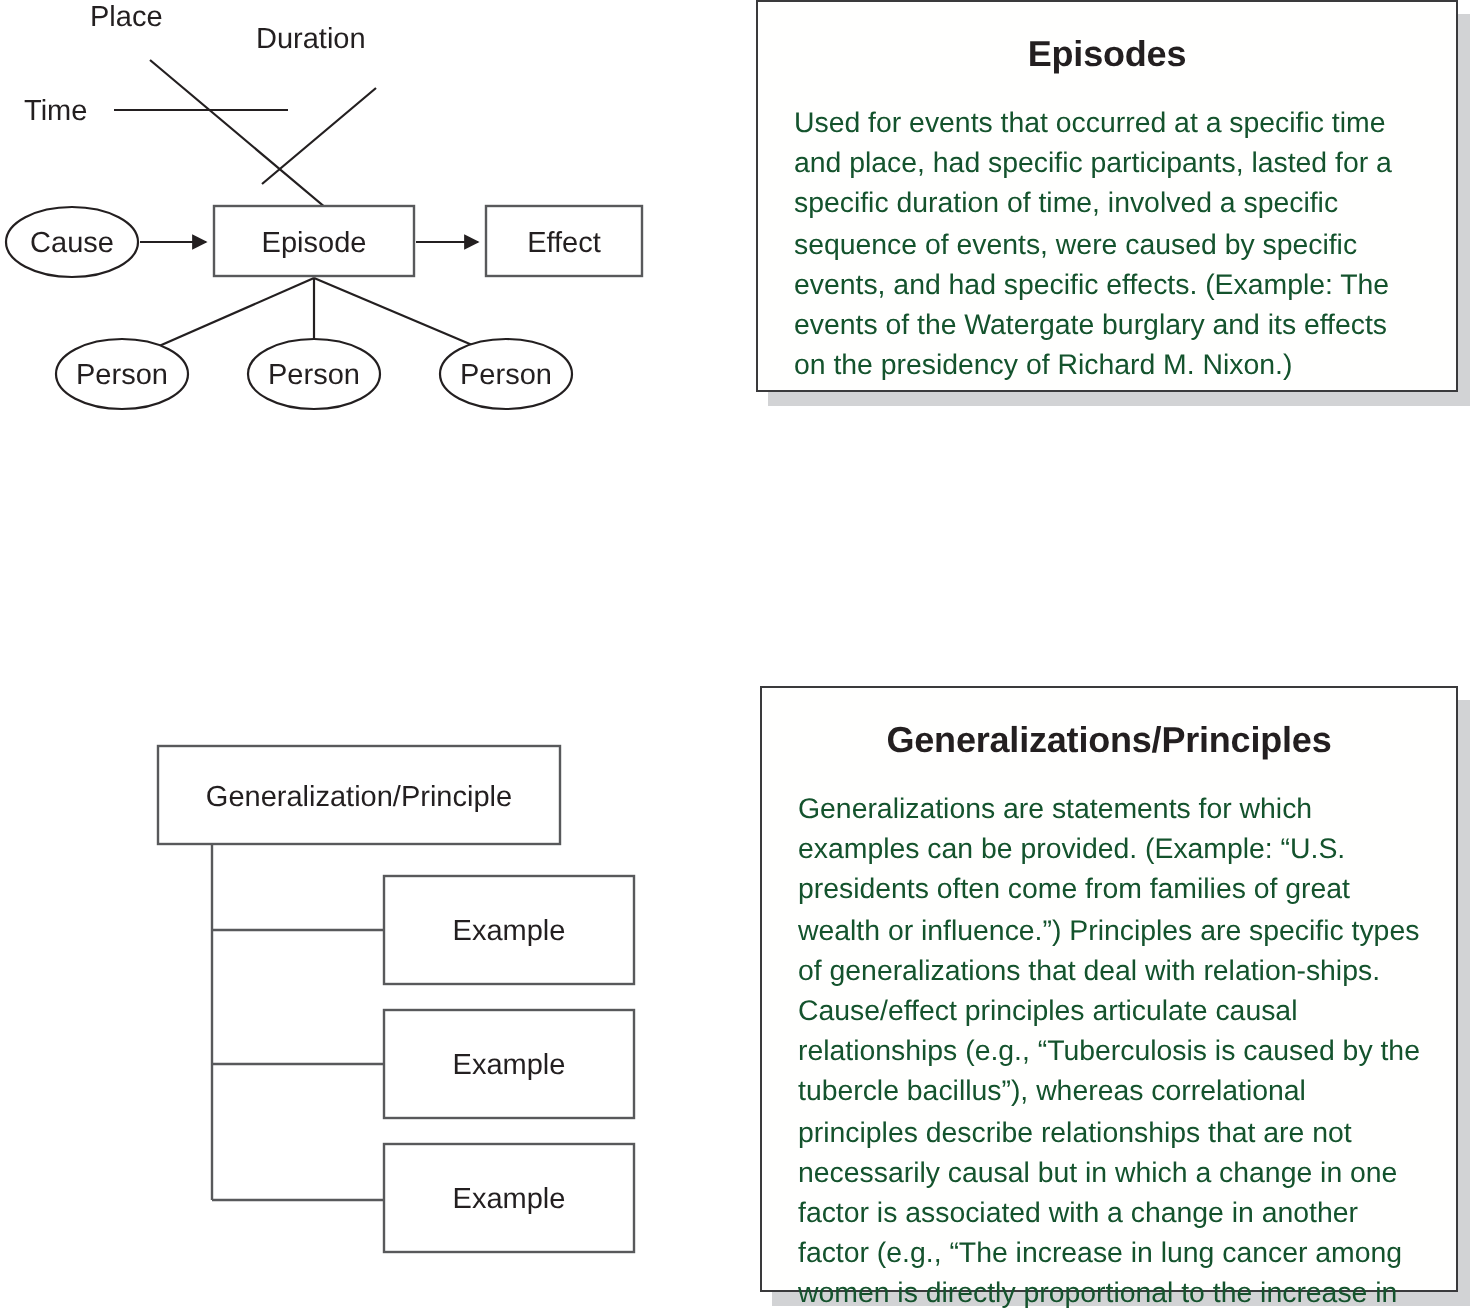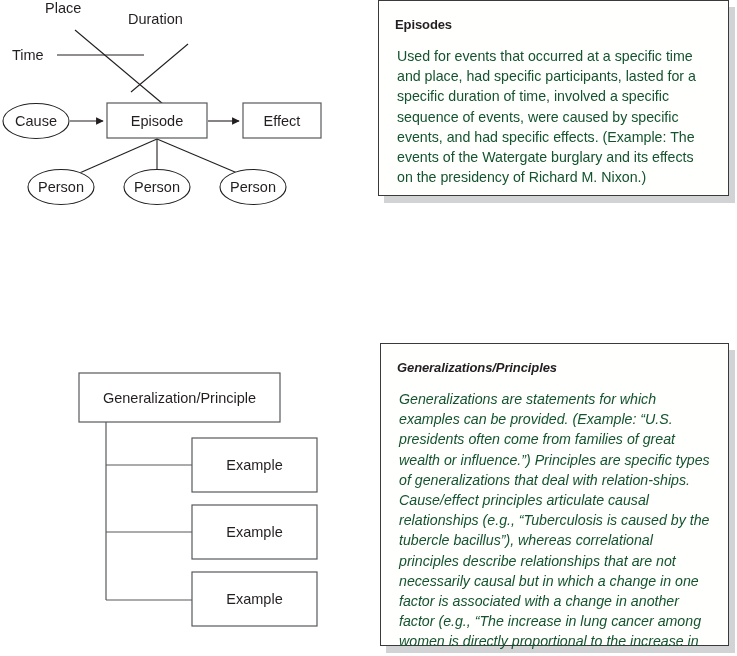--- a/index.html
+++ b/index.html
@@ -59,23 +59,23 @@
 
   
   .panel {
     position: absolute;
     background: #fffffe;
     border: 1.5px solid #3a3a3c;
     box-sizing: border-box;
     box-shadow: 6px 7px 0 0 #d2d3d5;
   }
   .panel-title {
-    text-align: left;
+    text-align: center;
     font-weight: bold;
-    font-size: 13px;
+    font-size: 18px;
     color: #231f20;
     letter-spacing: -0.1px;
   }
   .panel-body {
     font-size: 14.2px;
     line-height: 20.2px;
     color: #14532d;
     text-align: left;
   }
 
@@ -88,21 +88,20 @@
   }
   #panel-episodes .panel-title { margin: 2px 0 14px 0; }
   #panel-episodes .panel-body { padding: 0 2px 0 2px; }
 
   #panel-generalizations {
     left: 380px;
     top: 343px;
     width: 349px;
     height: 303px;
     padding: 14px 16px 10px 16px;
-    font-style: italic;
   }
   #panel-generalizations .panel-title { margin: 2px 0 14px 0; }
   #panel-generalizations .panel-body { padding: 0 2px 0 2px; }
 </style>
 </head>
 <body>
 
 <div id="page">
 
   <svg class="diagram-svg" id="svg-episode" width="370" height="215">

